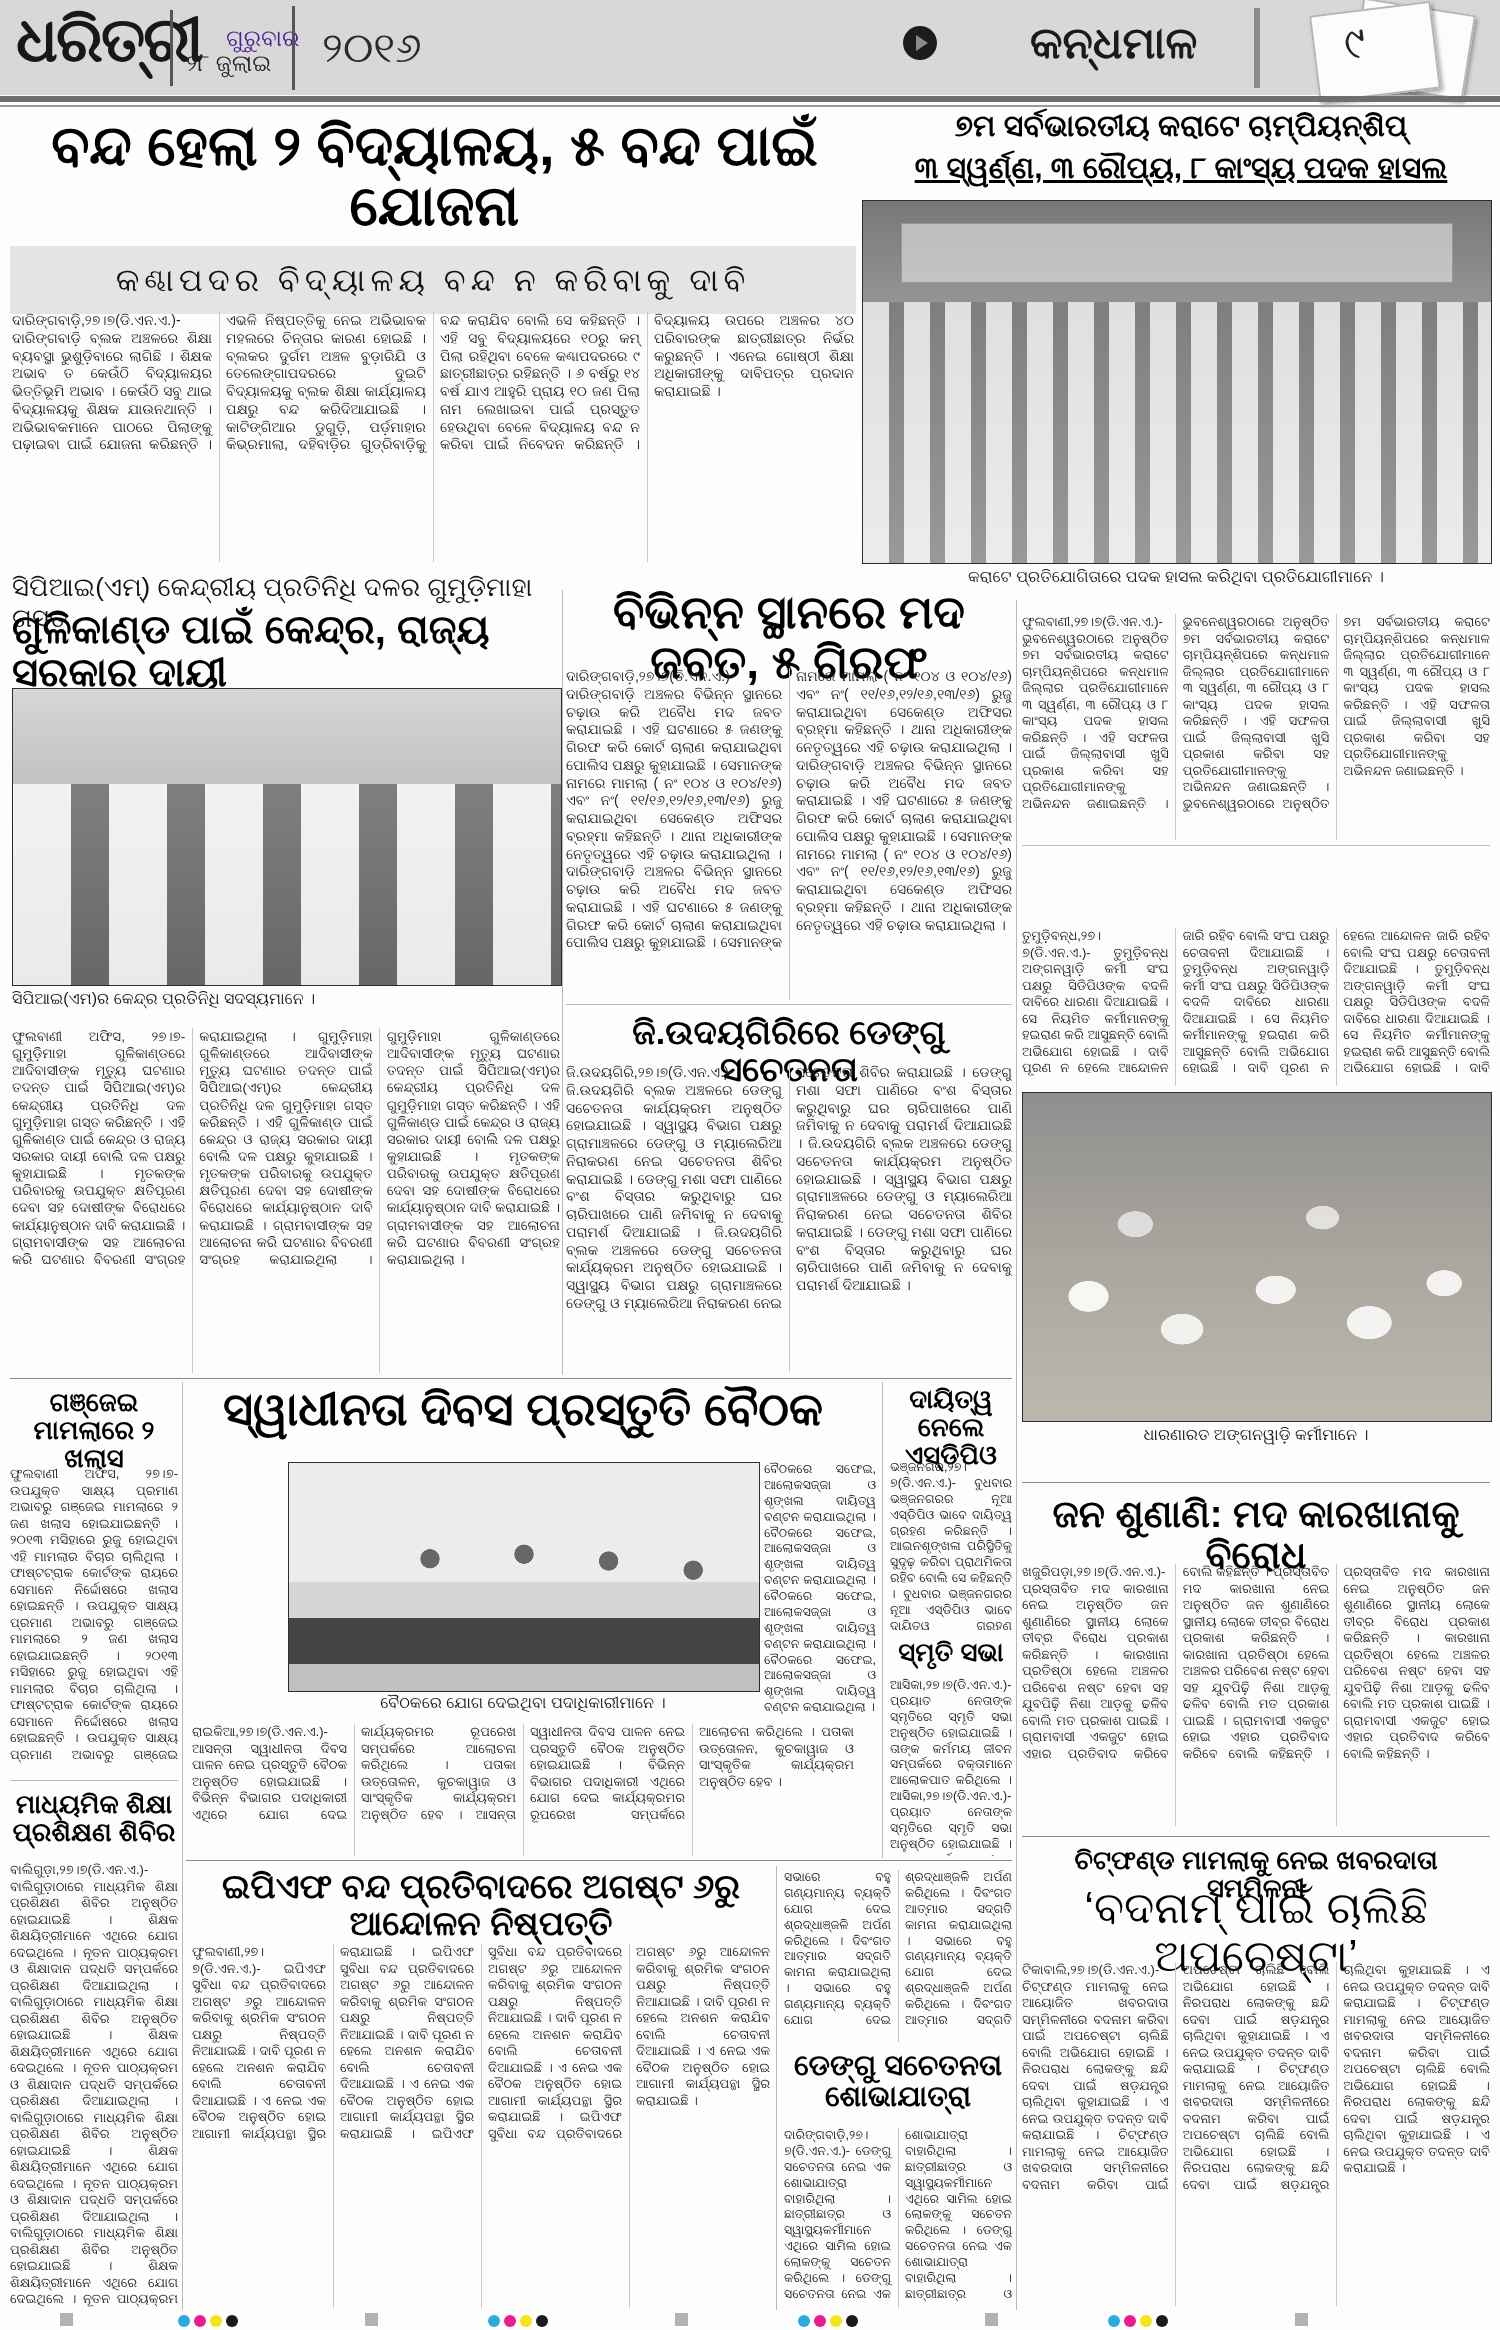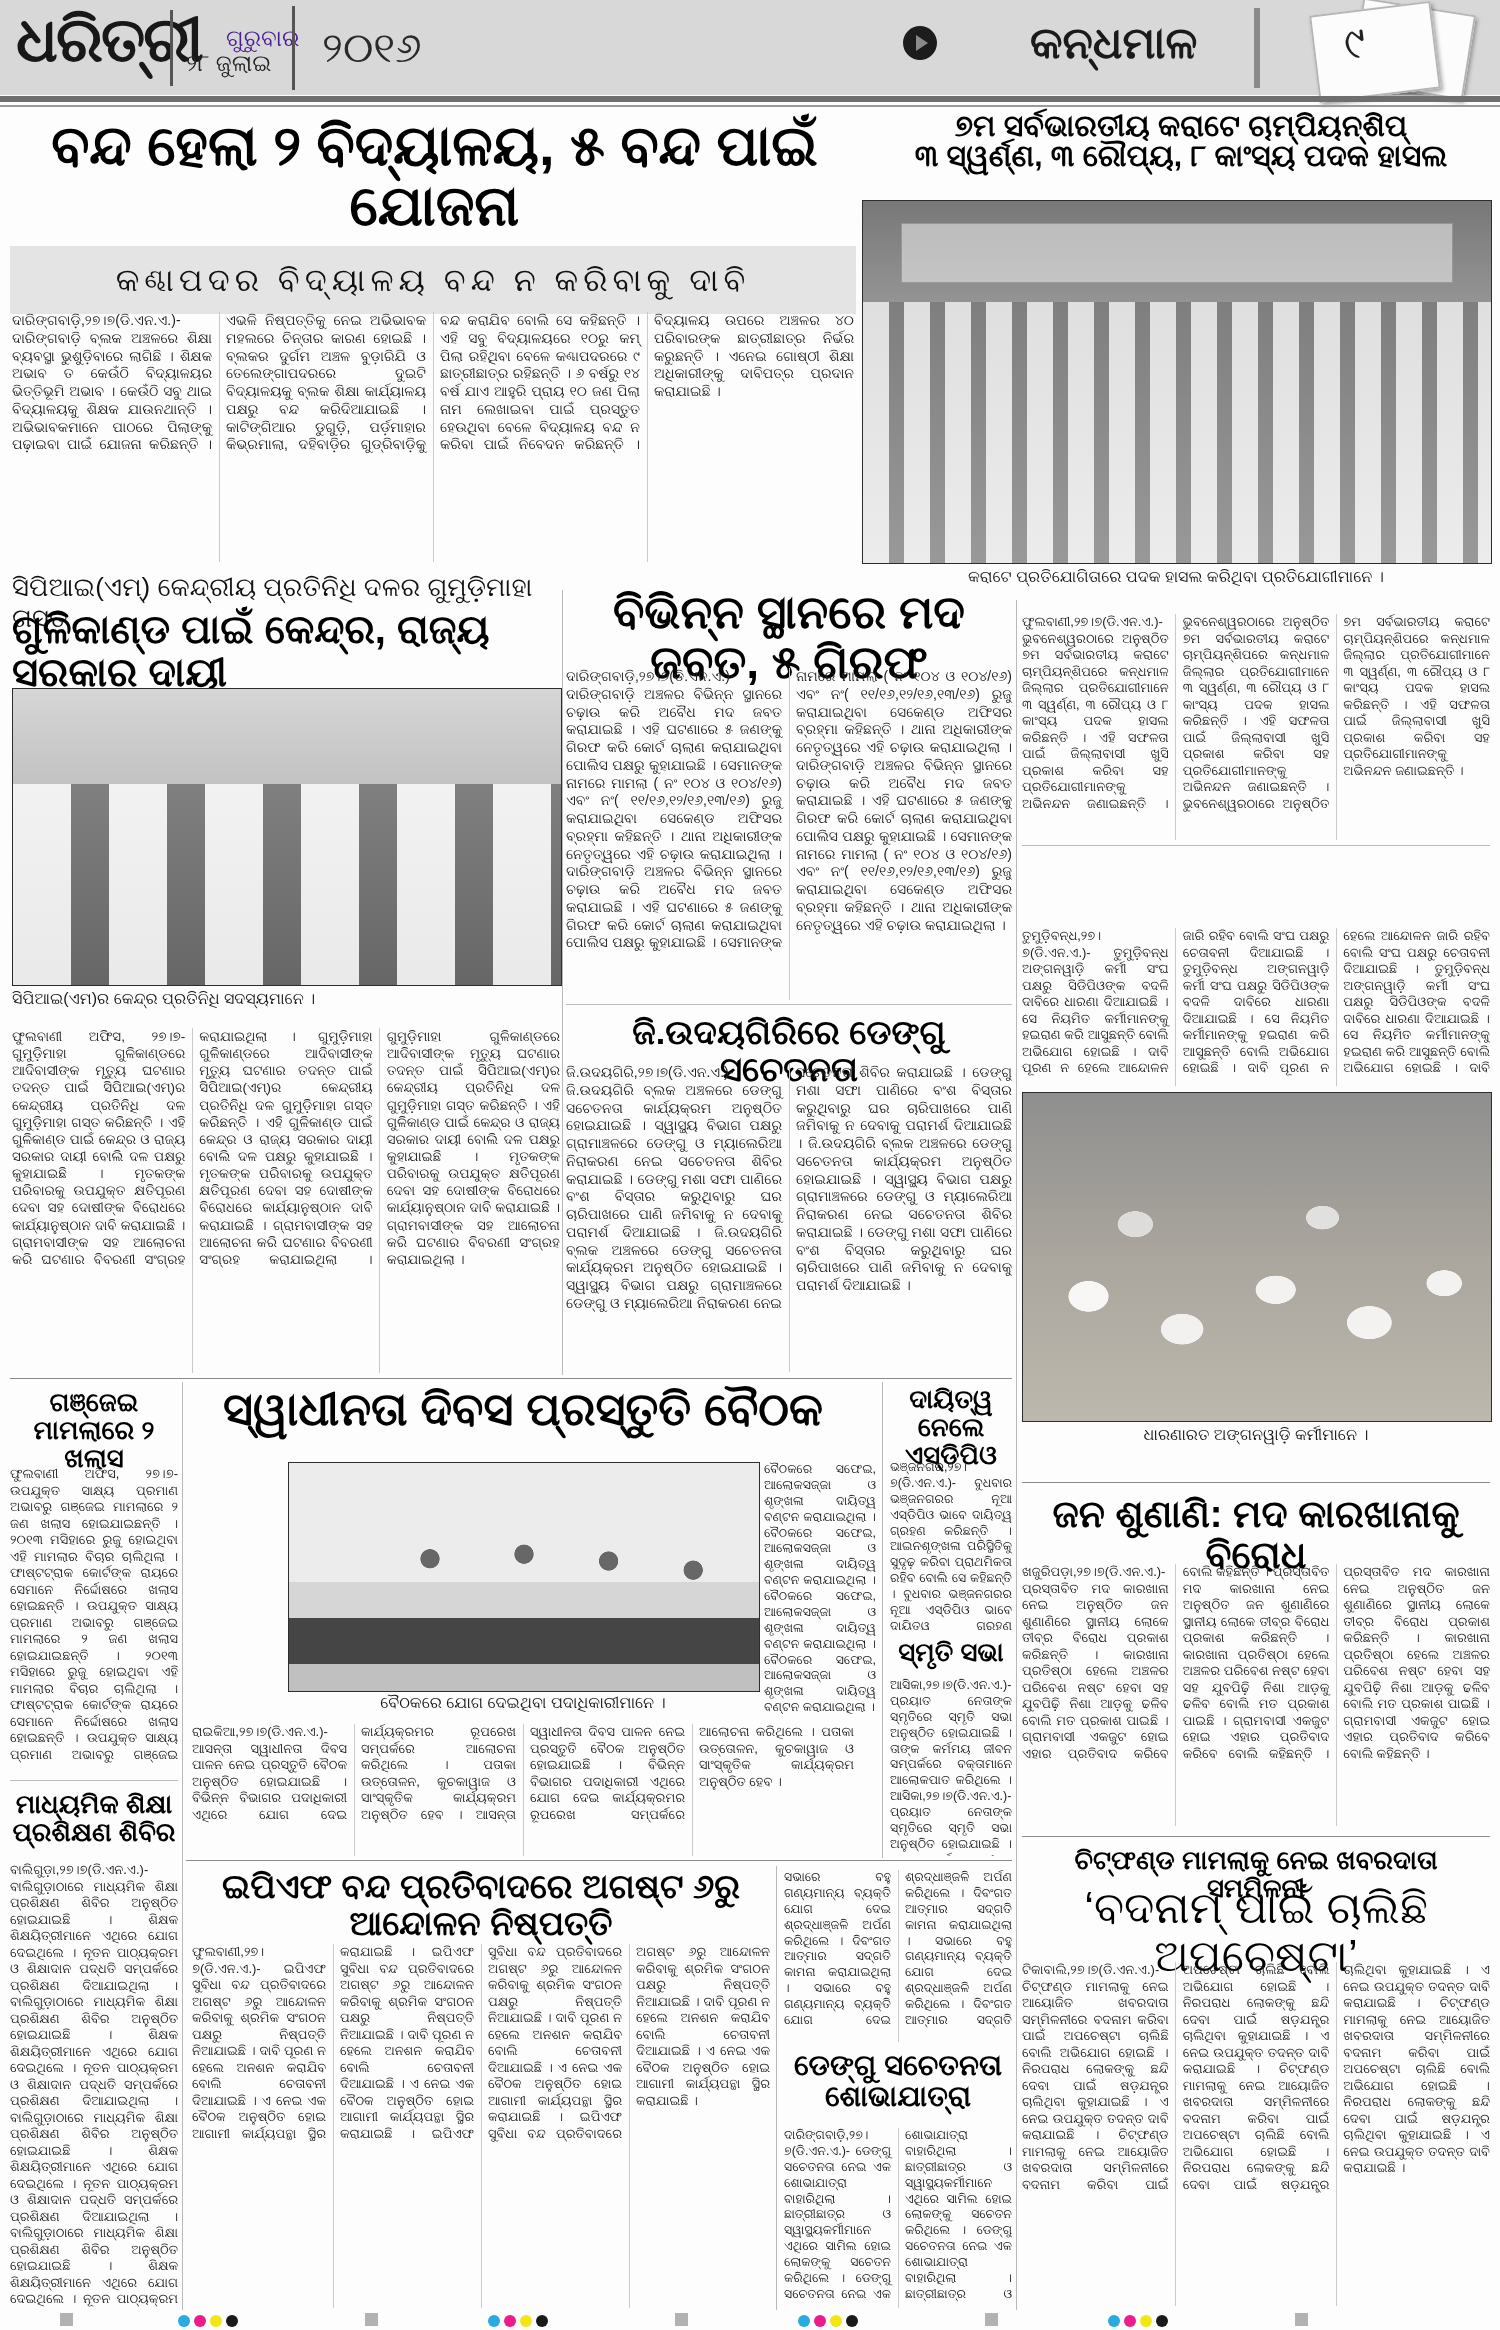--- a/index.html
+++ b/index.html
@@ -92,21 +92,21 @@
   <div class="abs hl" style="left:12px;top:116px;width:845px;font-size:56px;">ବନ୍ଦ ହେଲା ୨ ବିଦ୍ୟାଳୟ, ୫ ବନ୍ଦ ପାଇଁ ଯୋଜନା</div>
   <div class="abs subband" style="left:10px;top:246px;width:846px;height:68px;">
     <span style="font-size:32px;letter-spacing:5px;">କଣ୍ଢାପଦର ବିଦ୍ୟାଳୟ ବନ୍ଦ ନ କରିବାକୁ ଦାବି</span>
   </div>
   <div class="abs body-text c4" style="left:12px;top:312px;width:842px;height:250px;">
     <span class="dl">ଦାରିଙ୍ଗବାଡ଼ି,୨୭।୭(ଡି.ଏନ.ଏ.)-</span>
     <span>ଦାରିଙ୍ଗବାଡ଼ି ବ୍ଲକ ଅଞ୍ଚଳରେ ଶିକ୍ଷା ବ୍ୟବସ୍ଥା ଭୁଶୁଡ଼ିବାରେ ଲାଗିଛି । ଶିକ୍ଷକ ଅଭାବ ତ କେଉଁଠି ବିଦ୍ୟାଳୟର ଭିତ୍ତିଭୂମି ଅଭାବ । କେଉଁଠି ସବୁ ଥାଇ ବିଦ୍ୟାଳୟକୁ ଶିକ୍ଷକ ଯାଉନଥାନ୍ତି । ଅଭିଭାବକମାନେ ପାଠରେ ପିଲାଙ୍କୁ ପଢ଼ାଇବା ପାଇଁ ଯୋଜନା କରିଛନ୍ତି । ଏଭଳି ନିଷ୍ପତ୍ତିକୁ ନେଇ ଅଭିଭାବକ ମହଲରେ ଚିନ୍ତାର କାରଣ ହୋଇଛି । ବ୍ଲକର ଦୁର୍ଗମ ଅଞ୍ଚଳ ବୁଡ଼ାରିଯି ଓ ତେଲେଙ୍ଗାପଦରରେ ଦୁଇଟି ବିଦ୍ୟାଳୟକୁ ବ୍ଲକ ଶିକ୍ଷା କାର୍ଯ୍ୟାଳୟ ପକ୍ଷରୁ ବନ୍ଦ କରିଦିଆଯାଇଛି । କାଟିଙ୍ଗିଆର ଡୁଗୁଡ଼ି, ପର୍ଡ଼ମାହାର କିଭ୍ରମାଲା, ଦହିବାଡ଼ିର ଗୁଡ୍ରିବାଡ଼ିକୁ ବନ୍ଦ କରାଯିବ ବୋଲି ସେ କହିଛନ୍ତି । ଏହି ସବୁ ବିଦ୍ୟାଳୟରେ ୧୦ରୁ କମ୍ ପିଲା ରହିଥିବା ବେଳେ କଣ୍ଢାପଦରରେ ୯ ଛାତ୍ରୀଛାତ୍ର ରହିଛନ୍ତି । ୬ ବର୍ଷରୁ ୧୪ ବର୍ଷ ଯାଏ ଆହୁରି ପ୍ରାୟ ୧୦ ଜଣ ପିଲା ନାମ ଲେଖାଇବା ପାଇଁ ପ୍ରସ୍ତୁତ ହେଉଥିବା ବେଳେ ବିଦ୍ୟାଳୟ ବନ୍ଦ ନ କରିବା ପାଇଁ ନିବେଦନ କରିଛନ୍ତି । ବିଦ୍ୟାଳୟ ଉପରେ ଅଞ୍ଚଳର ୪୦ ପରିବାରଙ୍କ ଛାତ୍ରୀଛାତ୍ର ନିର୍ଭର କରୁଛନ୍ତି । ଏନେଇ ଗୋଷ୍ଠୀ ଶିକ୍ଷା ଅଧିକାରୀଙ୍କୁ ଦାବିପତ୍ର ପ୍ରଦାନ କରାଯାଇଛି ।</span>
   </div>
 
   <div class="abs hl" style="left:872px;top:110px;width:618px;font-size:30px;font-weight:600;">୭ମ ସର୍ବଭାରତୀୟ କରାଟେ ଚାମ୍ପିୟନ୍‌ଶିପ୍</div>
-  <div class="abs hl" style="left:872px;top:140px;width:618px;font-size:30px;">୩ ସ୍ୱର୍ଣ୍ଣ, ୩ ରୌପ୍ୟ, ୮ କାଂସ୍ୟ ପଦକ ହାସଲ</div>
+  <div class="abs hl" style="left:872px;top:152px;width:618px;font-size:30px;text-decoration:underline;">୩ ସ୍ୱର୍ଣ୍ଣ, ୩ ରୌପ୍ୟ, ୮ କାଂସ୍ୟ ପଦକ ହାସଲ</div>
   <div class="photo ph-karate" style="left:862px;top:200px;width:628px;height:362px;"></div>
   <div class="abs caption" style="left:862px;top:568px;width:628px;">କରାଟେ ପ୍ରତିଯୋଗିତାରେ ପଦକ ହାସଲ କରିଥିବା ପ୍ରତିଯୋଗୀମାନେ ।</div>
   <div class="abs body-text c3" style="left:1022px;top:614px;width:468px;height:226px;font-size:13px;">
     <span class="dl">ଫୁଲବାଣୀ,୨୭।୭(ଡି.ଏନ.ଏ.)-</span>
     <span>ଭୁବନେଶ୍ୱରଠାରେ ଅନୁଷ୍ଠିତ ୭ମ ସର୍ବଭାରତୀୟ କରାଟେ ଚାମ୍ପିୟନ୍‌ଶିପରେ କନ୍ଧମାଳ ଜିଲ୍ଲାର ପ୍ରତିଯୋଗୀମାନେ ୩ ସ୍ୱର୍ଣ୍ଣ, ୩ ରୌପ୍ୟ ଓ ୮ କାଂସ୍ୟ ପଦକ ହାସଲ କରିଛନ୍ତି । ଏହି ସଫଳତା ପାଇଁ ଜିଲ୍ଲାବାସୀ ଖୁସି ପ୍ରକାଶ କରିବା ସହ ପ୍ରତିଯୋଗୀମାନଙ୍କୁ ଅଭିନନ୍ଦନ ଜଣାଇଛନ୍ତି । ଭୁବନେଶ୍ୱରଠାରେ ଅନୁଷ୍ଠିତ ୭ମ ସର୍ବଭାରତୀୟ କରାଟେ ଚାମ୍ପିୟନ୍‌ଶିପରେ କନ୍ଧମାଳ ଜିଲ୍ଲାର ପ୍ରତିଯୋଗୀମାନେ ୩ ସ୍ୱର୍ଣ୍ଣ, ୩ ରୌପ୍ୟ ଓ ୮ କାଂସ୍ୟ ପଦକ ହାସଲ କରିଛନ୍ତି । ଏହି ସଫଳତା ପାଇଁ ଜିଲ୍ଲାବାସୀ ଖୁସି ପ୍ରକାଶ କରିବା ସହ ପ୍ରତିଯୋଗୀମାନଙ୍କୁ ଅଭିନନ୍ଦନ ଜଣାଇଛନ୍ତି । ଭୁବନେଶ୍ୱରଠାରେ ଅନୁଷ୍ଠିତ ୭ମ ସର୍ବଭାରତୀୟ କରାଟେ ଚାମ୍ପିୟନ୍‌ଶିପରେ କନ୍ଧମାଳ ଜିଲ୍ଲାର ପ୍ରତିଯୋଗୀମାନେ ୩ ସ୍ୱର୍ଣ୍ଣ, ୩ ରୌପ୍ୟ ଓ ୮ କାଂସ୍ୟ ପଦକ ହାସଲ କରିଛନ୍ତି । ଏହି ସଫଳତା ପାଇଁ ଜିଲ୍ଲାବାସୀ ଖୁସି ପ୍ରକାଶ କରିବା ସହ ପ୍ରତିଯୋଗୀମାନଙ୍କୁ ଅଭିନନ୍ଦନ ଜଣାଇଛନ୍ତି ।</span>
   </div>
 
   <div class="abs kick" style="left:12px;top:572px;width:548px;font-size:26px;">ସିପିଆଇ(ଏମ୍) କେନ୍ଦ୍ରୀୟ ପ୍ରତିନିଧି ଦଳର ଗୁମୁଡ଼ିମାହା ଗସ୍ତ</div>
   <div class="abs hl" style="left:12px;top:608px;width:548px;font-size:40px;text-align:left;">ଗୁଳିକାଣ୍ଡ ପାଇଁ କେନ୍ଦ୍ର, ରାଜ୍ୟ ସରକାର ଦାୟୀ</div>
   <div class="photo ph-cpim" style="left:12px;top:688px;width:548px;height:296px;"></div>

